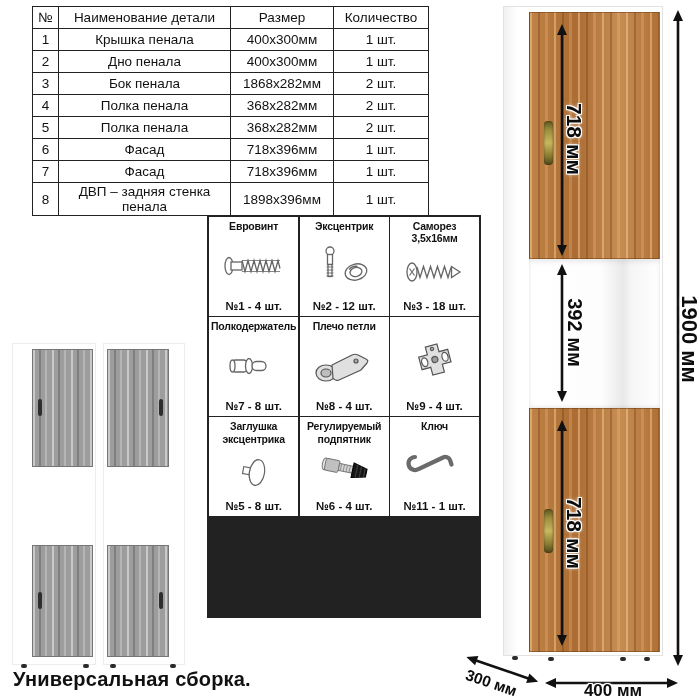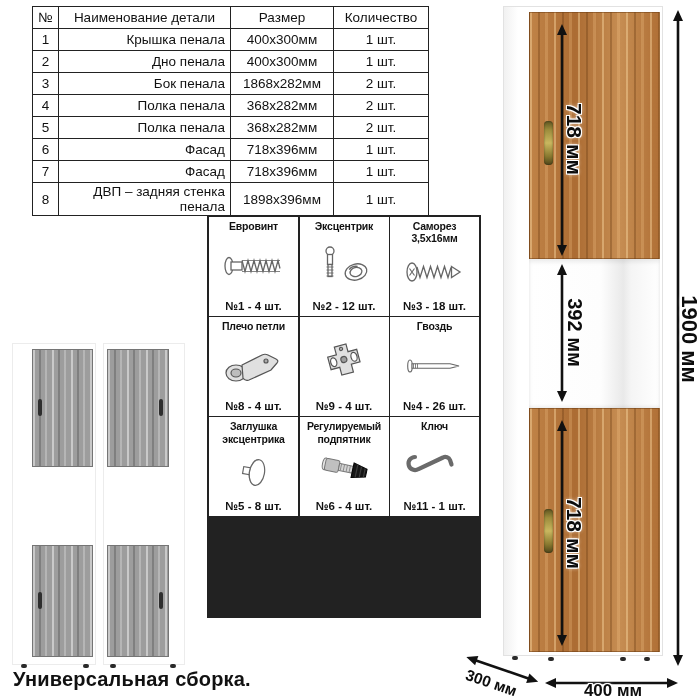--- a/index.html
+++ b/index.html
@@ -4,21 +4,21 @@
 <style>
   html,body{margin:0;padding:0;background:#fff;}
   .sheet{position:relative;width:700px;height:700px;background:#ffffff;overflow:hidden;
          font-family:"Liberation Sans",sans-serif;color:#111;}
 
   
   .parts{position:absolute;left:32px;top:6px;width:396px;border-collapse:collapse;
          font-size:13.5px;table-layout:fixed;}
   .parts th,.parts td{border:1.4px solid #222;padding:1px 5px;text-align:center;
          height:19px;line-height:1.12;font-weight:normal;}
-  .parts td.name{text-align:right;}
+  .parts td.name{text-align:center;}
 
   
   .hw-grid{position:absolute;left:207px;top:215px;width:274px;height:403px;
            display:grid;grid-template-columns:repeat(3,1fr);grid-template-rows:repeat(4,1fr);
            gap:1.5px;background:#222;border:2px solid #222;box-sizing:border-box;}
   .hw-cell{background:#fff;display:flex;flex-direction:column;align-items:center;
            justify-content:space-between;padding:3px 2px 4px 2px;box-sizing:border-box;}
   .hw-name{font-weight:bold;font-size:10.5px;letter-spacing:-0.2px;text-align:center;line-height:1.18;}
   .hw-icon{flex:1;display:flex;align-items:center;justify-content:center;}
   .hw-count{font-weight:bold;font-size:11.5px;white-space:nowrap;}
@@ -191,20 +191,34 @@
           <ellipse cx="9" cy="21" rx="5" ry="9"></ellipse>
           <path d="M6.5 17.5 l5 7 M11.5 17.5 l-5 7" stroke-width="1.1" fill="none"></path>
           <path d="M14 16 l3 10.5 3.5-11 3.5 11 3.5-11 3.5 11 3.5-11 3.5 11 3.5-11 3.5 11 3-10" fill="none"></path>
           <path d="M48.5 15.5 L57 21 48.5 26.5 Z"></path>
         </g>
           </svg>
         </div>
       <div class="hw-count">№3 - 18 шт.</div>
     </div>
 
+    <div class="hw-cell">
+      <div class="hw-name">Полкодержатель</div>
+      <div class="hw-icon">
+          <svg width="64" height="42" viewBox="0 0 64 42">
+        <g fill="#fff" stroke="#666" stroke-width="1.3">
+          <rect x="10" y="15" width="15" height="12" rx="3.5"></rect>
+          <ellipse cx="10.5" cy="21" rx="2.5" ry="6"></ellipse>
+          <ellipse cx="27" cy="21" rx="3.5" ry="7.5"></ellipse>
+          <rect x="30" y="16.5" width="14" height="9" rx="4.5"></rect>
+        </g>
+          </svg>
+        </div>
+      <div class="hw-count">№7 - 8 шт.</div>
+    </div>
 
     <div class="hw-cell">
       <div class="hw-name">Плечо петли</div>
       <div class="hw-icon">
           <svg width="64" height="42" viewBox="0 0 64 42">
         <g fill="#e0e0e0" stroke="#555" stroke-width="1.2">
           <ellipse cx="14" cy="28" rx="10" ry="8"></ellipse>
           <ellipse cx="14" cy="28" rx="5" ry="4" fill="#bdbdbd"></ellipse>
           <path d="M20 20 L40 10 q3 -1.5 6 0 l8 4 q3 1.5 1 4 l-6 7 -22 10 q-4 1.5 -6 -2 z"></path>
           <circle cx="44" cy="16" r="2" fill="#aaa"></circle>
@@ -222,33 +236,20 @@
           <circle cx="32" cy="20.5" r="3" fill="#9e9e9e"></circle>
           <ellipse cx="21.5" cy="20.5" rx="3" ry="4.5" fill="#fff"></ellipse>
           <ellipse cx="42.5" cy="20.5" rx="3" ry="4.5" fill="#fff"></ellipse>
           <circle cx="32" cy="9.5" r="1.6" fill="#bbb"></circle>
         </g>
           </svg>
         </div>
       <div class="hw-count">№9 - 4 шт.</div>
     </div>
 
-    <div class="hw-cell">
-      <div class="hw-name">Гвоздь</div>
-      <div class="hw-icon">
-          <svg width="64" height="42" viewBox="0 0 64 42">
-        <g fill="#fff" stroke="#666" stroke-width="1.1">
-          <ellipse cx="7" cy="21" rx="2.3" ry="6"></ellipse>
-          <path d="M9 18.8 H47 L56 21 47 23.2 H9 Z"></path>
-          <path d="M10.5 18.8 v4.4 M12.5 18.8 v4.4 M14.5 18.8 v4.4" stroke-width=".8" fill="none"></path>
-        </g>
-          </svg>
-        </div>
-      <div class="hw-count">№4 - 26 шт.</div>
-    </div>
 
     <div class="hw-cell">
       <div class="hw-name">Заглушка эксцентрика</div>
       <div class="hw-icon">
           <svg width="64" height="42" viewBox="0 0 64 42">
         <g transform="rotate(10 32 21)" fill="#fff" stroke="#666" stroke-width="1.2">
           <rect x="21" y="17.5" width="8" height="7"></rect>
           <ellipse cx="35" cy="21" rx="7.5" ry="13"></ellipse>
           <path d="M35 8 a7.5 13 0 0 0 0 26" fill="none" opacity=".55"></path>
         </g>

